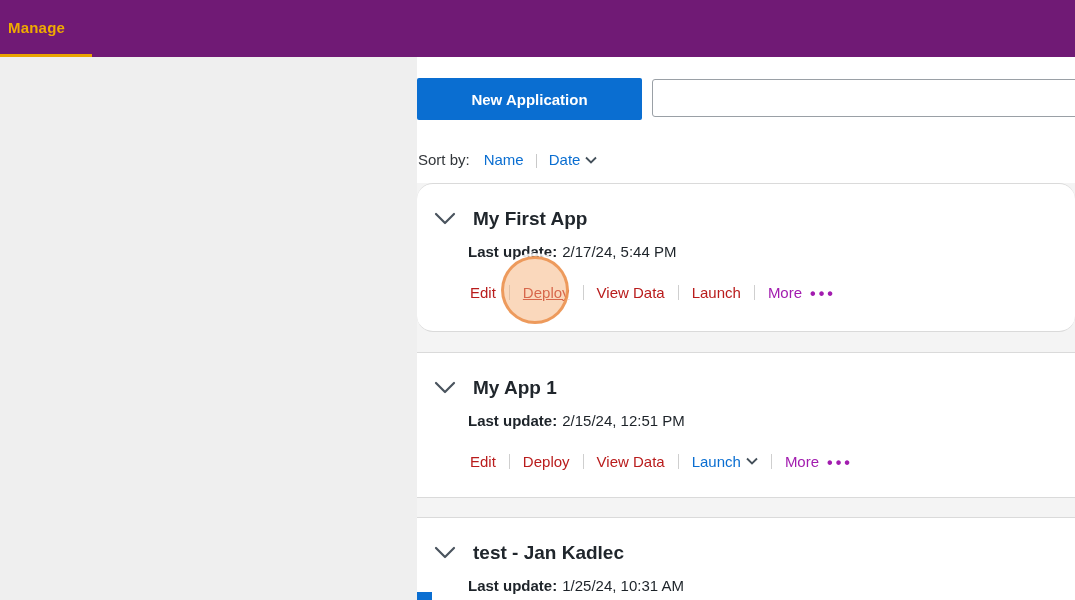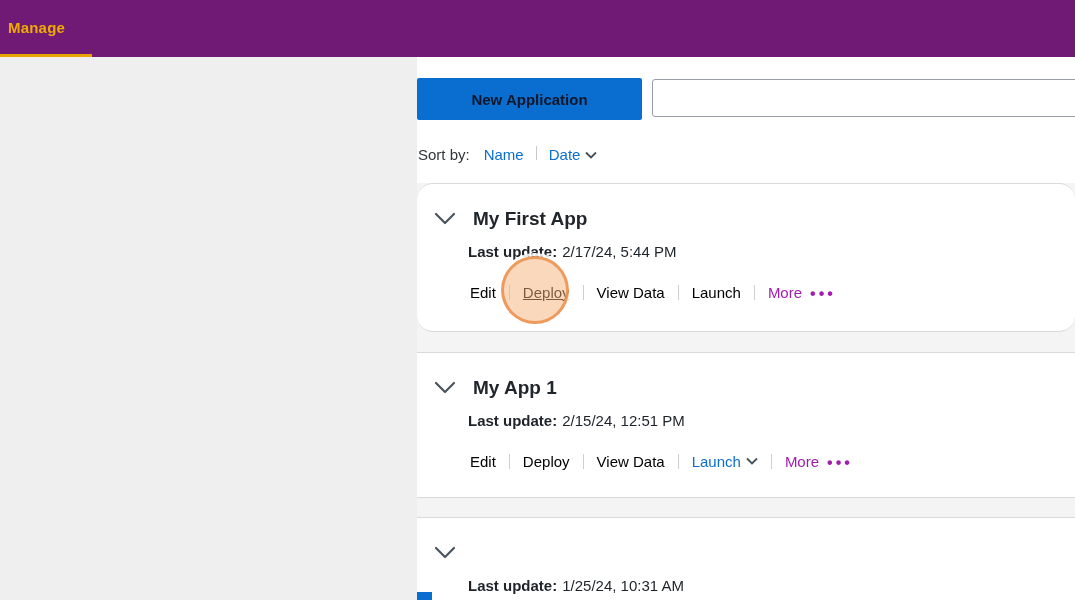--- a/index.html
+++ b/index.html
@@ -13,48 +13,48 @@
   .manage-tab { position:absolute; left:8px; top:0; height:54px; display:flex; align-items:center;
                 font-size:15px; font-weight:700; color:#f0ab00; letter-spacing:.2px; cursor:pointer; }
   .tab-underline { position:absolute; left:0; top:54px; width:92px; height:3px; background:#e9a400; }
 
   
   .left-bg { position:absolute; left:0; top:57px; width:417px; height:543px; background:#efefef; }
   .content-bg { position:absolute; left:417px; top:183px; width:658px; height:417px; background:#f4f4f4; }
 
   
   .new-app-btn { position:absolute; left:417px; top:78px; width:225px; height:42px; background:#0a6ed1;
-                 color:#0f172a; font-size:15px; font-weight:600; border:none; border-radius:2px;
+                 color:#ffffff; font-size:15px; font-weight:600; border:none; border-radius:2px;
                  display:flex; align-items:center; justify-content:center; cursor:pointer; font-family:inherit; }
   .search-input { position:absolute; left:652px; top:79px; width:430px; height:38px; border:1px solid #9aa0a6;
                   border-radius:3px; background:#fff; font-size:15px; padding:0 10px; font-family:inherit; color:#222; }
 
   
-  .sort-row { position:absolute; left:418px; top:146px; height:22px; display:flex; align-items:flex-start;
+  .sort-row { position:absolute; left:418px; top:146px; height:22px; display:flex; align-items:flex-end;
               font-size:15px; color:#32363a; }
   .sort-label { margin-right:14px; }
   .sort-link { color:#0a6ed1; cursor:pointer; display:flex; align-items:center; }
   .vdiv { width:1px; height:14px; background:#c9c9c9; margin:0 12px; }
   .sort-caret { margin-left:5px; display:inline-flex; }
 
   
   .card { position:absolute; left:417px; width:658px; background:#fff;
           border-top:1px solid #dadada; border-bottom:1px solid #dadada; }
   .card1 { top:183px; height:149px;border-radius:16px; }
   .card2 { top:352px; height:146px; }
   .card3 { top:517px; height:83px; border-bottom:none; }
 
   .card-chevron { position:absolute; left:17px; top:28px; width:22px; height:14px; cursor:pointer; }
   .card-title { position:absolute; left:56px; top:22px; font-size:19px; line-height:26px; font-weight:700; color:#20262c; }
   .card-update { position:absolute; left:51px; top:59px; font-size:15px; line-height:18px; color:#1d2329; }
   .card-update .lbl { font-weight:700; }
   .card-update .val { margin-left:5px; font-weight:400; }
 
   .actions { position:absolute; left:53px; top:96px; height:24px; display:flex; align-items:center; font-size:15px; }
-  .action-link { color:#000000; cursor:pointer; white-space:nowrap; }
+  .action-link { color:#b91c1c; cursor:pointer; white-space:nowrap; }
   .underlined { text-decoration:underline; }
   .adiv { width:1px; height:15px; background:#cfcfcf; margin:0 13px; }
   .launch-wrap { display:flex; align-items:center; color:#0a6ed1; cursor:pointer; }
   .launch-caret { margin-left:5px; display:inline-flex; }
   .more-wrap { display:flex; align-items:center; color:#a21caf; cursor:pointer; }
   .more-dots { margin-left:8px; font-size:16px; font-weight:700; letter-spacing:3px; line-height:1; padding-top:3px; }
 
   
   .click-ring { position:absolute; left:501px; top:256px; width:68px; height:68px; border-radius:50%;
                 background:rgba(246,177,122,0.5); border:3px solid rgba(236,148,82,0.9);
@@ -155,20 +155,21 @@
       </span>
     </div>
   </div>
 
   <div class="card card3">
     <span class="card-chevron">
       <svg width="22" height="14" viewBox="0 0 22 14">
           <polyline points="2,2 11,11 20,2" fill="none" stroke="#4a545e" stroke-width="2.2" stroke-linecap="round" stroke-linejoin="round"></polyline>
         </svg>
     </span>
+    <div class="card-title">test - Jan Kadlec</div>
     <div class="card-update">
       <span class="lbl">Last update:</span><span class="val">1/25/24, 10:31 AM</span>
     </div>
   </div>
 
   <div class="click-ring"></div>
 
   <div class="partial-blue"></div>
 
 </div>

